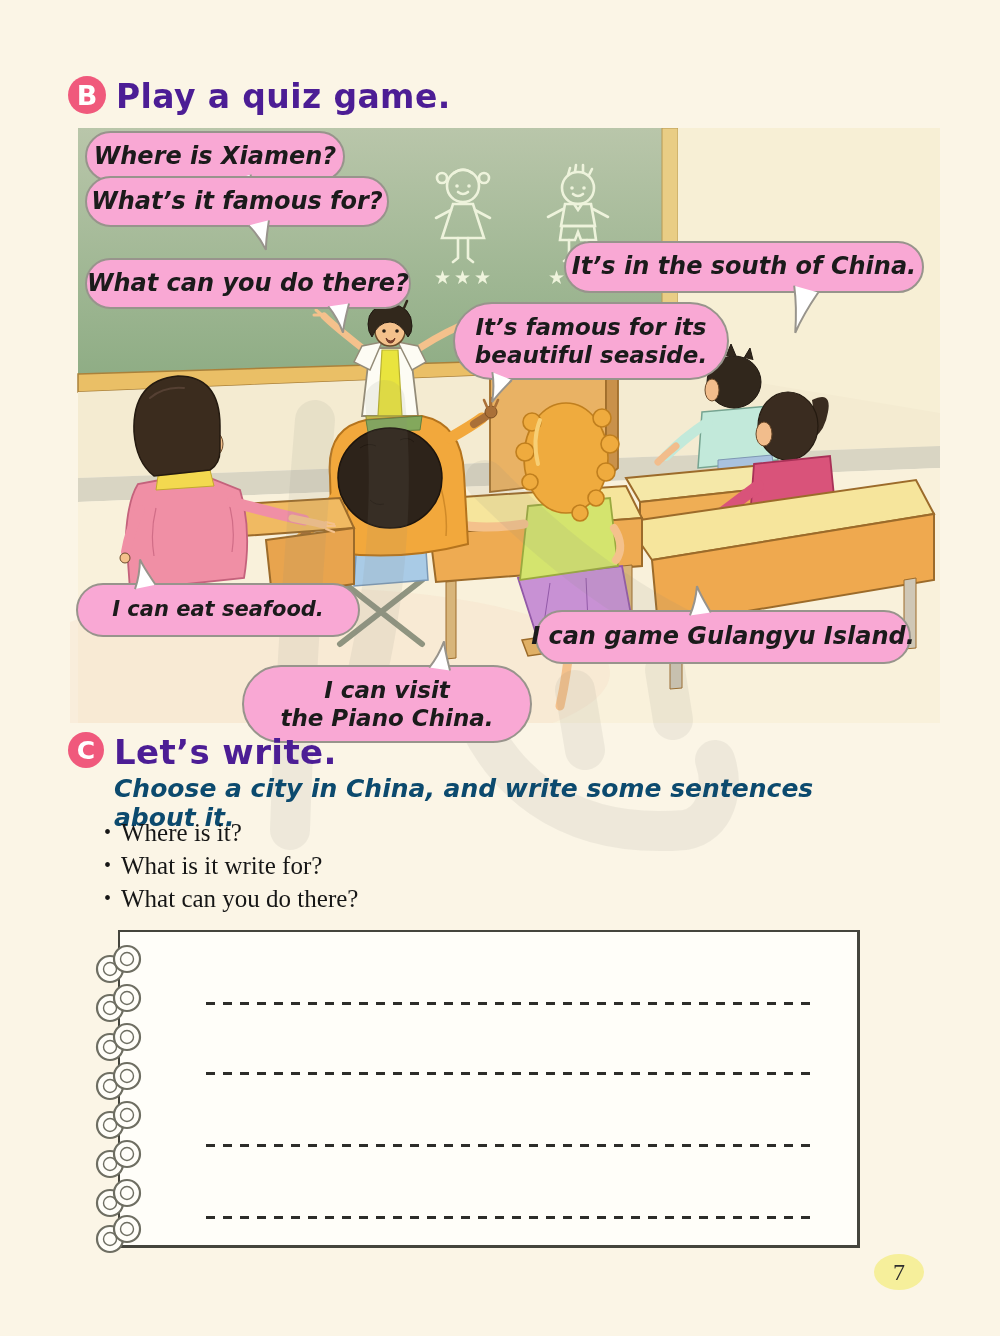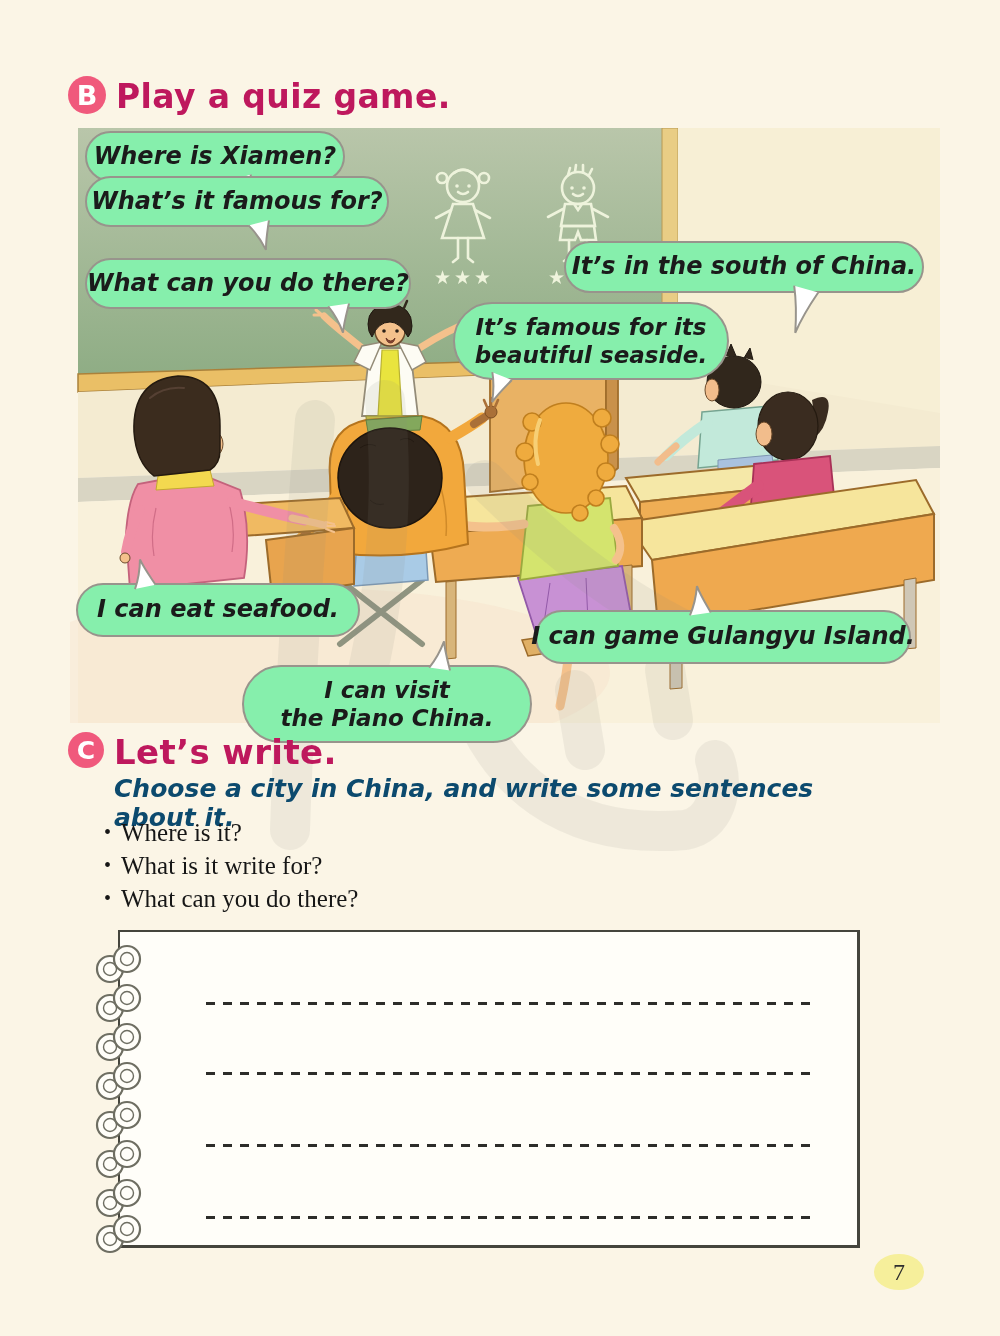--- a/index.html
+++ b/index.html
@@ -4,46 +4,46 @@
 <style>
   html,body{margin:0;padding:0;}
   body{width:1000px;height:1336px;position:relative;font-family:"DejaVu Sans",sans-serif;}
   .page{position:absolute;inset:0;background:#fbf5e6;overflow:hidden;}
 
   
   .badge{position:absolute;width:38px;height:38px;border-radius:50%;background:#f0597c;
          color:#fff;font-weight:bold;display:flex;align-items:center;justify-content:center;z-index:6;}
   .badge-b{left:68px;top:76px;font-size:27px;}
   .badge-c{left:68px;top:732px;width:36px;height:36px;font-size:25px;}
-  .section-title{position:absolute;color:#be185d;font-weight:bold;letter-spacing:.4px;z-index:6;}
+  .section-title{position:absolute;color:#4c1d95;font-weight:bold;letter-spacing:.4px;z-index:6;}
   .title-b{left:116px;top:77px;font-size:33px;}
   .title-c{left:114px;top:732px;font-size:34px;}
 
   
   .scene{position:absolute;left:70px;top:128px;z-index:1;}
 
   
   .watermark{position:absolute;left:235px;top:360px;z-index:2;opacity:.11;pointer-events:none;}
 
   
-  .bubble{position:absolute;background:#86efac;border:2px solid #98948c;border-radius:40px;
+  .bubble{position:absolute;background:#f9a8d4;border:2px solid #98948c;border-radius:40px;
           display:flex;flex-direction:column;align-items:center;justify-content:center;
           z-index:5;font-weight:bold;font-style:italic;color:#1b1b1b;text-align:center;}
   .bubble span{white-space:nowrap;line-height:1.22;}
   .tail{position:absolute;}
   .tail-down{top:calc(100% - 3px);transform-origin:50% 0;}
   .tail-up{top:-27px;transform-origin:50% 100%;}
   .tail-long{top:calc(100% - 3px);transform-origin:50% 0;}
 
   .bub-q1{left:85px;top:131px;width:256px;height:47px;font-size:24px;}
   .bub-q2{left:85px;top:176px;width:300px;height:47px;font-size:24px;}
   .bub-q3{left:85px;top:258px;width:322px;height:47px;font-size:24px;}
   .bub-a1{left:564px;top:241px;width:356px;height:48px;font-size:24px;}
   .bub-a2{left:453px;top:302px;width:272px;height:74px;font-size:23px;}
-  .bub-a3{left:76px;top:583px;width:280px;height:50px;font-size:24px;text-align:center;}
+  .bub-a3{left:76px;top:583px;width:280px;height:50px;font-size:21px;text-align:center;}
   .bub-a4{left:242px;top:665px;width:286px;height:74px;font-size:23px;}
   .bub-a5{left:535px;top:610px;width:372px;height:50px;font-size:24px;}
 
   
   .instruction{position:absolute;left:114px;top:774px;width:760px;font-size:25px;font-weight:bold;
                font-style:italic;color:#0c4a6e;z-index:6;}
   .bullets{position:absolute;left:104px;top:816px;z-index:6;list-style:none;margin:0;padding:0;
            font-family:"Liberation Serif",serif;font-size:25px;color:#161616;}
   .bullets li{height:33px;display:flex;align-items:center;}
   .bullet-dot{font-size:20px;margin-right:10px;}

